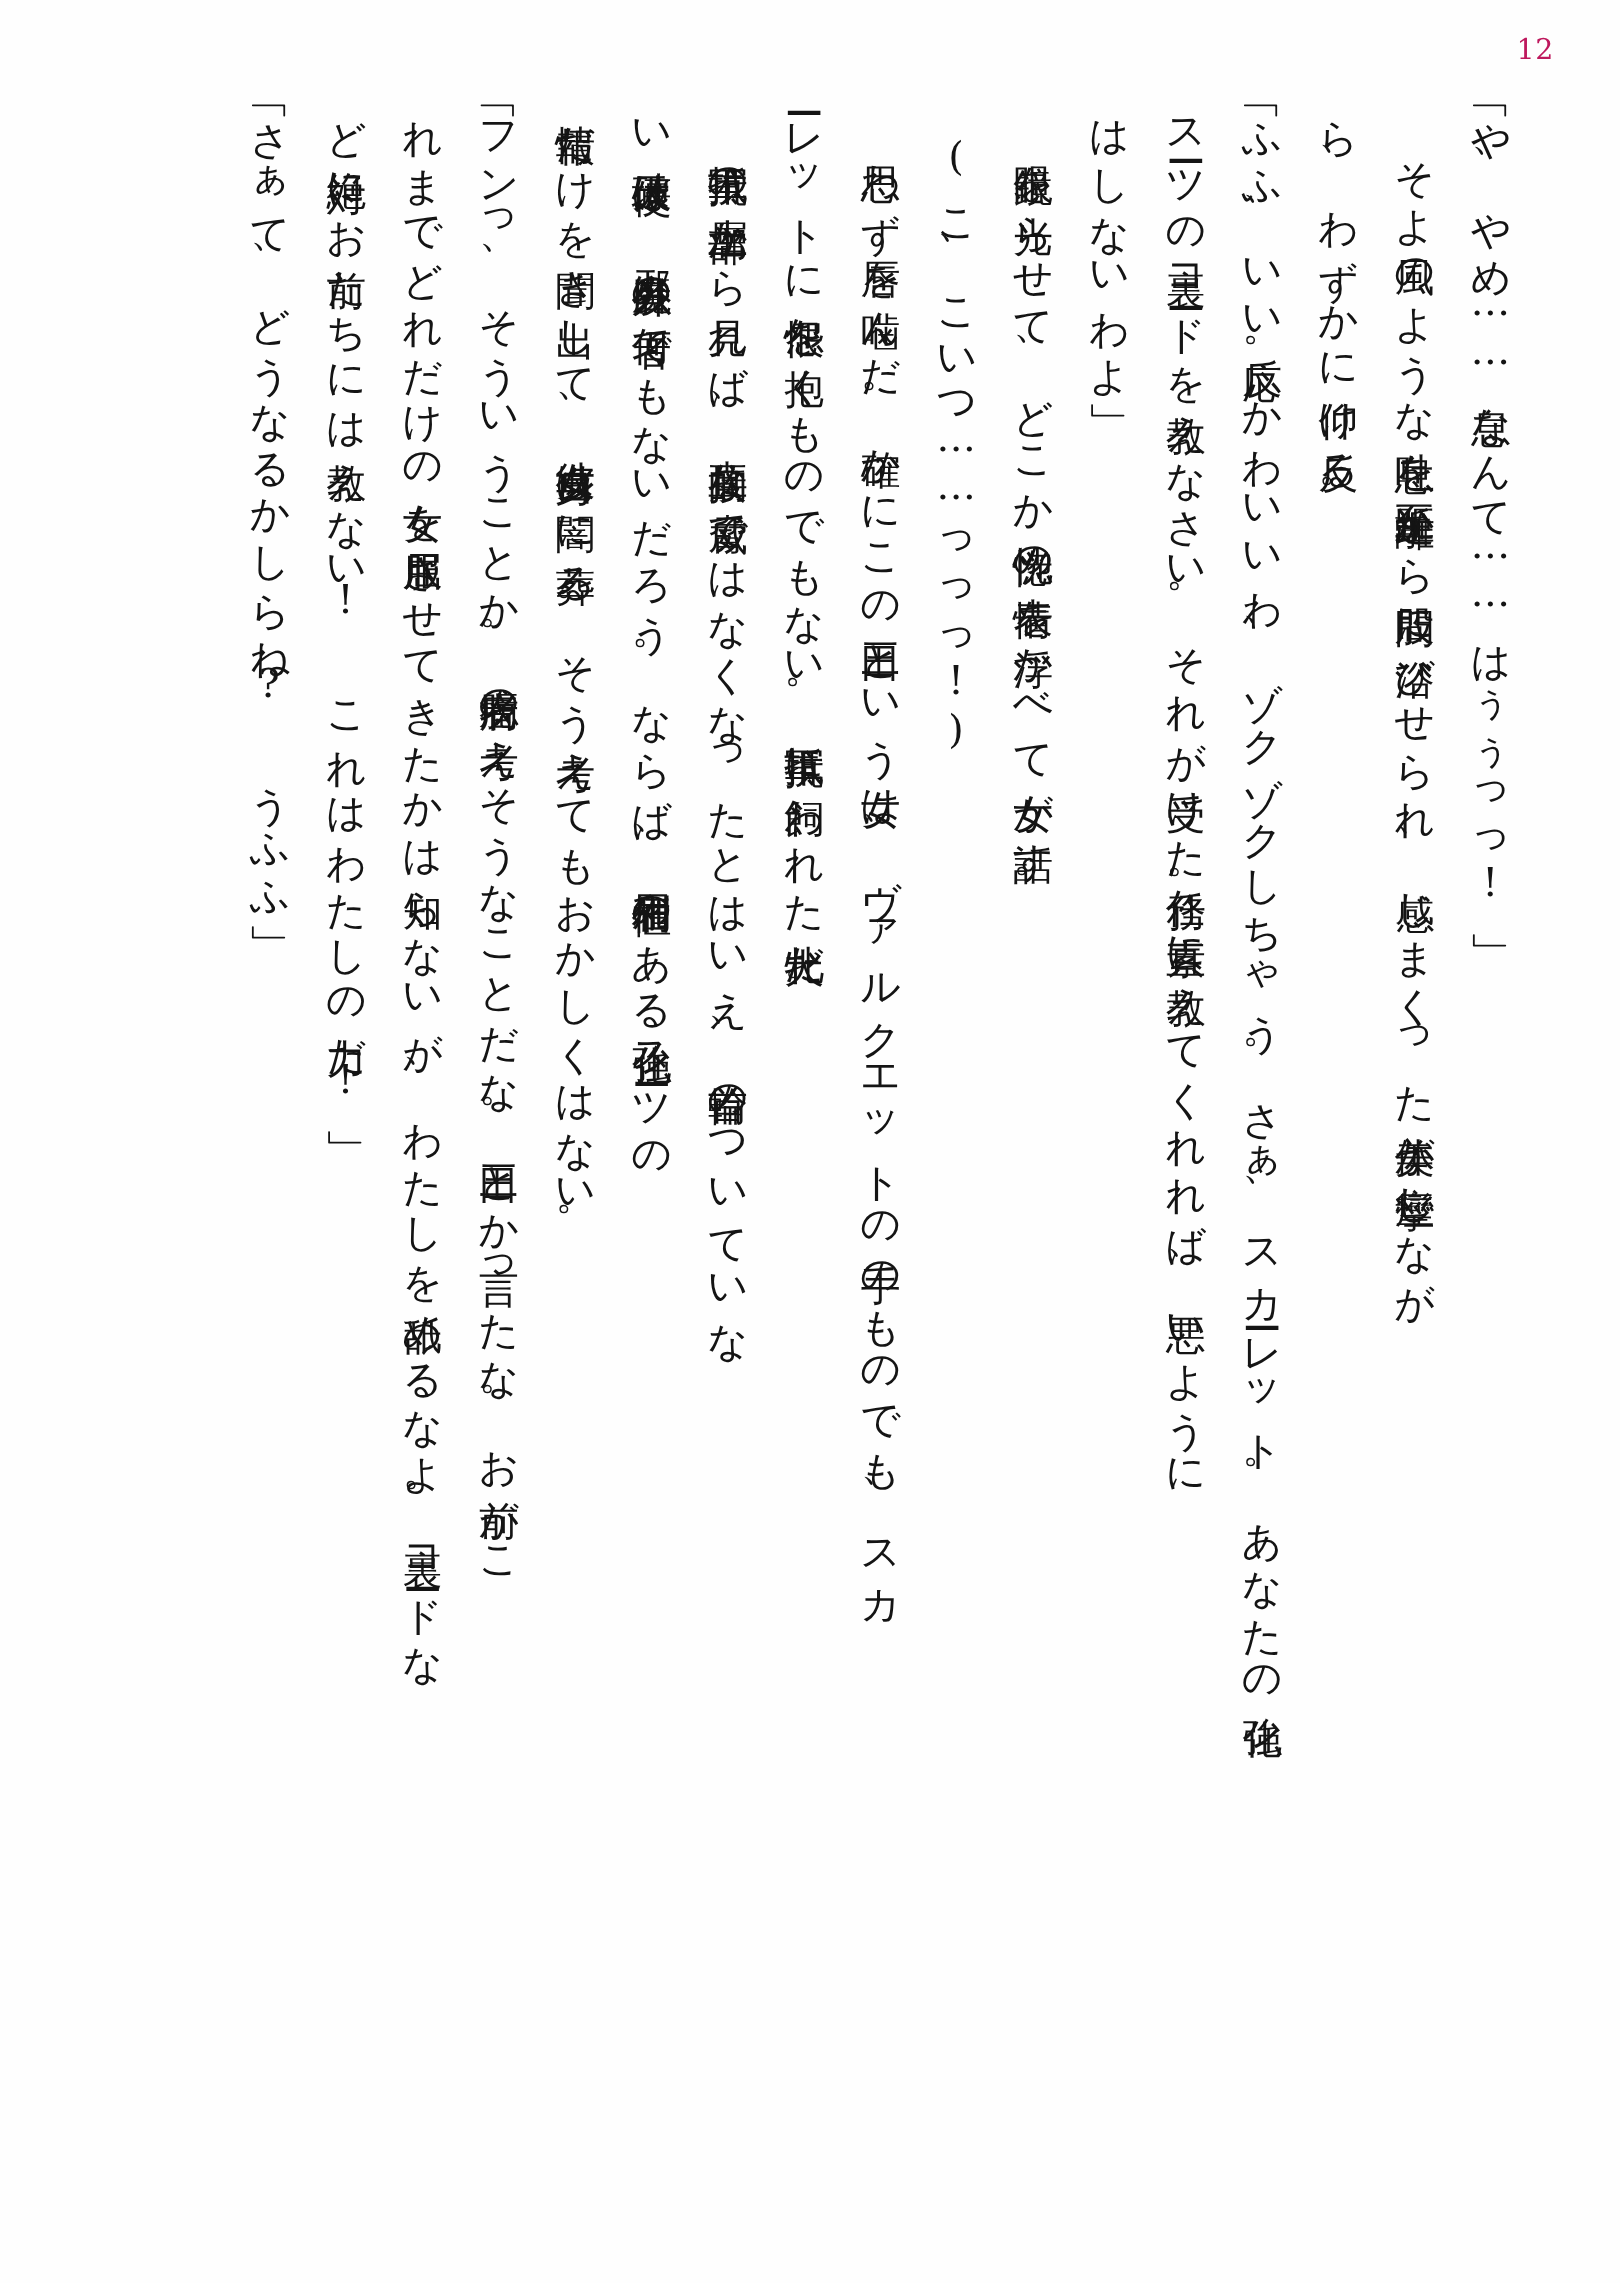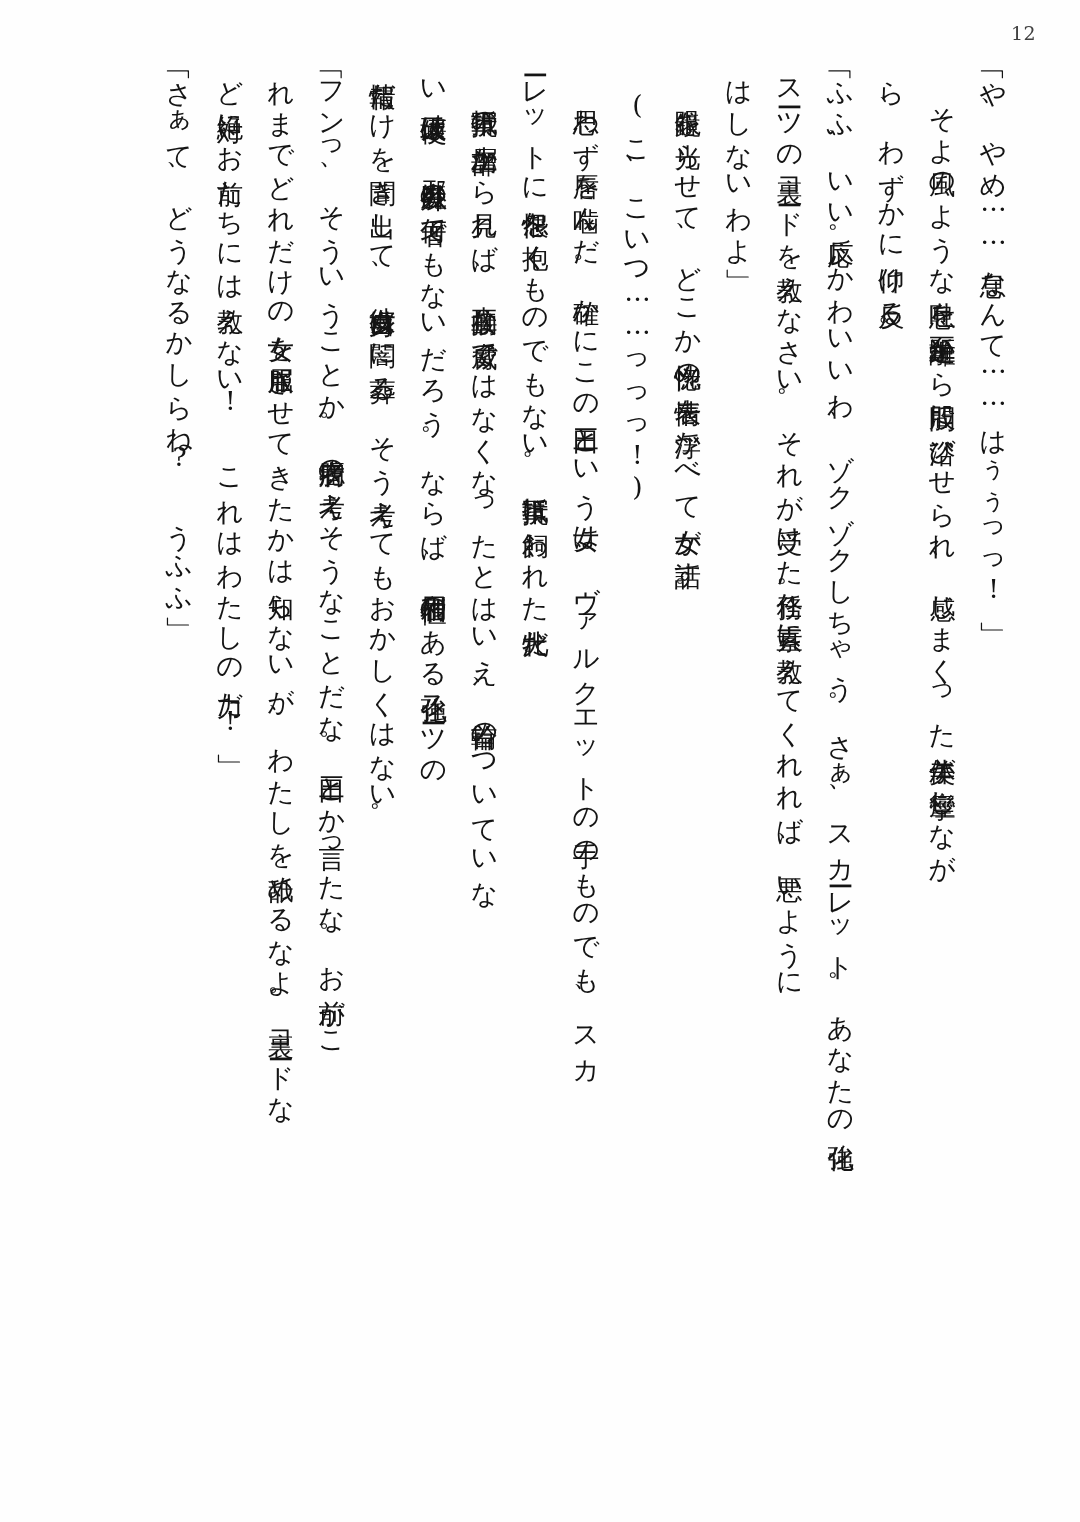--- a/index.html
+++ b/index.html
@@ -23,21 +23,21 @@
     width: 1080px;
     height: 1522px;
     background: #fefefe;
   }
 
   .page-number {
     position: absolute;
     top: 22px;
     right: 44px;
     font-size: 19px;
-    color: #404040;
+    color: #be185d;
     letter-spacing: 0.02em;
     font-family: "DejaVu Serif", "Liberation Serif", serif;
   }
 
   
   .text-block {
     position: absolute;
     top: 62px;
     right: 62px;
     left: 96px;

